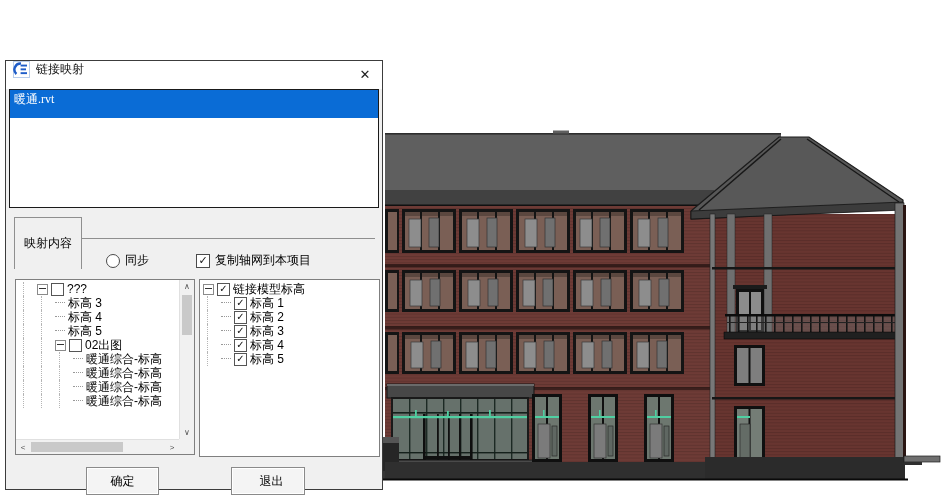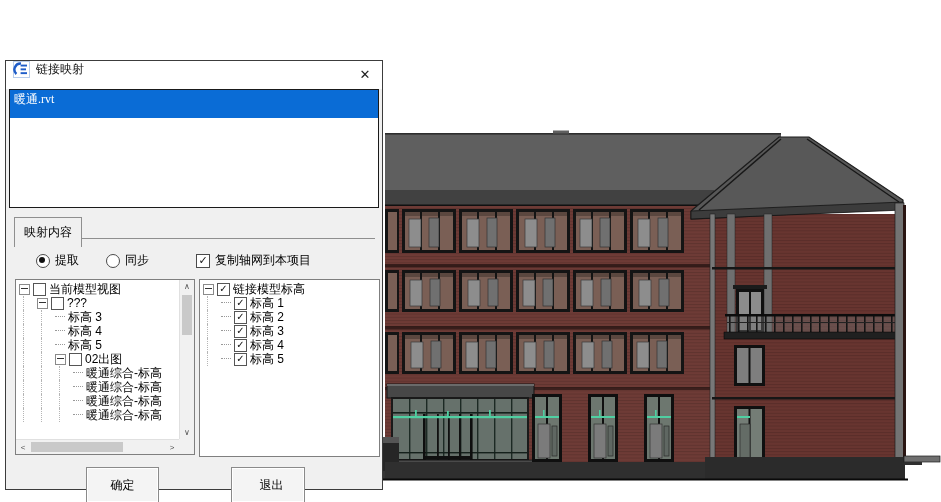--- a/index.html
+++ b/index.html
@@ -20,21 +20,21 @@
   .dlg-close{margin-left:auto;width:34px;height:26px;display:flex;align-items:center;
              justify-content:center;font-size:13px;color:#222;cursor:default;}
 
   .filelist{position:absolute;left:3px;top:28px;right:3px;height:119px;background:#fff;
             border:1px solid #1a1a1a;box-sizing:border-box;}
   .filelist-header{font-size:12px;padding:2px 6px 3px;border-bottom:1px solid #1a1a1a;}
   .file-item{height:28px;line-height:19px;background:#0a6cd6;color:#fff;font-size:12px;
              padding:0 4px;font-family:"Liberation Serif","DejaVu Serif",serif;}
 
   .tabline{position:absolute;left:8px;right:7px;top:177px;border-top:1px solid #8f8f8f;}
-  .tab{position:absolute;left:8px;top:156px;height:21px;padding:4px 9px;background:#f0f0f0;
+  .tab{position:absolute;left:8px;top:156px;height:21px;padding:15px 9px;background:#f0f0f0;
        border:1px solid #8f8f8f;border-bottom:none;font-size:12px;display:flex;
        align-items:center;z-index:2;}
 
   .optrow{position:absolute;display:flex;align-items:center;gap:5px;font-size:12px;}
   .radio{width:12px;height:12px;border:1px solid #4a4a4a;border-radius:50%;background:#fff;
          position:relative;flex:none;}
   .radio.sel::after{content:"";position:absolute;left:2px;top:2px;width:6px;height:6px;
          border-radius:50%;background:#111;}
   .cbx{width:12px;height:12px;border:1px solid #4a4a4a;background:#fff;flex:none;
        font-size:11px;line-height:11px;text-align:center;color:#111;}
@@ -60,21 +60,21 @@
   .hsb{position:absolute;left:0;right:15px;bottom:0;height:15px;background:#f1f1f1;
        border-top:1px solid #e0e0e0;box-sizing:border-box;}
   .sbcorner{position:absolute;right:0;bottom:0;width:15px;height:15px;background:#f1f1f1;}
   .sbbtn{position:absolute;width:14px;height:13px;display:flex;align-items:center;
          justify-content:center;font-size:8px;color:#505050;}
   .vsb .up{top:0;left:0;} .vsb .down{bottom:0;left:0;}
   .hsb .left{left:0;top:1px;} .hsb .right{right:0;top:1px;}
   .vthumb{position:absolute;left:2px;right:2px;top:15px;height:40px;background:#c9c9c9;}
   .hthumb{position:absolute;top:2px;bottom:2px;left:15px;width:92px;background:#c9c9c9;}
 
-  .btn{position:absolute;height:36px;background:#f4f4f4;border:1px solid #8a8a8a;
+  .btn{position:absolute;height:28px;background:#f4f4f4;border:1px solid #8a8a8a;
        box-shadow:inset 0 0 0 1px #ffffff;font-size:12px;display:flex;align-items:center;
        justify-content:center;box-sizing:border-box;}
   .btn.ok{left:80px;top:406px;width:73px;}
   .btn.exit{left:225px;top:406px;width:74px;padding-left:7px;}
 </style>
 </head>
 <body>
 
 <div class="viewport">
 <svg width="561" height="502" viewBox="380 0 561 502">
@@ -358,25 +358,20 @@
     <span>同步</span>
   </div>
   <div class="optrow" style="left:190px;top:191px;">
     <span class="cbx">✓</span>
     <span>复制轴网到本项目</span>
   </div>
 
   <div class="tree-panel lt">
     <div class="tree-view scrolled">
         <div class="trow">
-          <span class="texp"></span>
-          <span class="tcb"></span>
-          <span class="tlbl">当前模型视图</span>
-        </div>
-        <div class="trow">
           <span class="tind"></span>
           <span class="texp"></span>
           <span class="tcb"></span>
           <span class="tlbl">???</span>
         </div>
         <div class="trow">
           <span class="tind"></span>
           <span class="tind"></span>
           <span class="tstub"></span>
           <span class="tlbl">标高 3</span>

